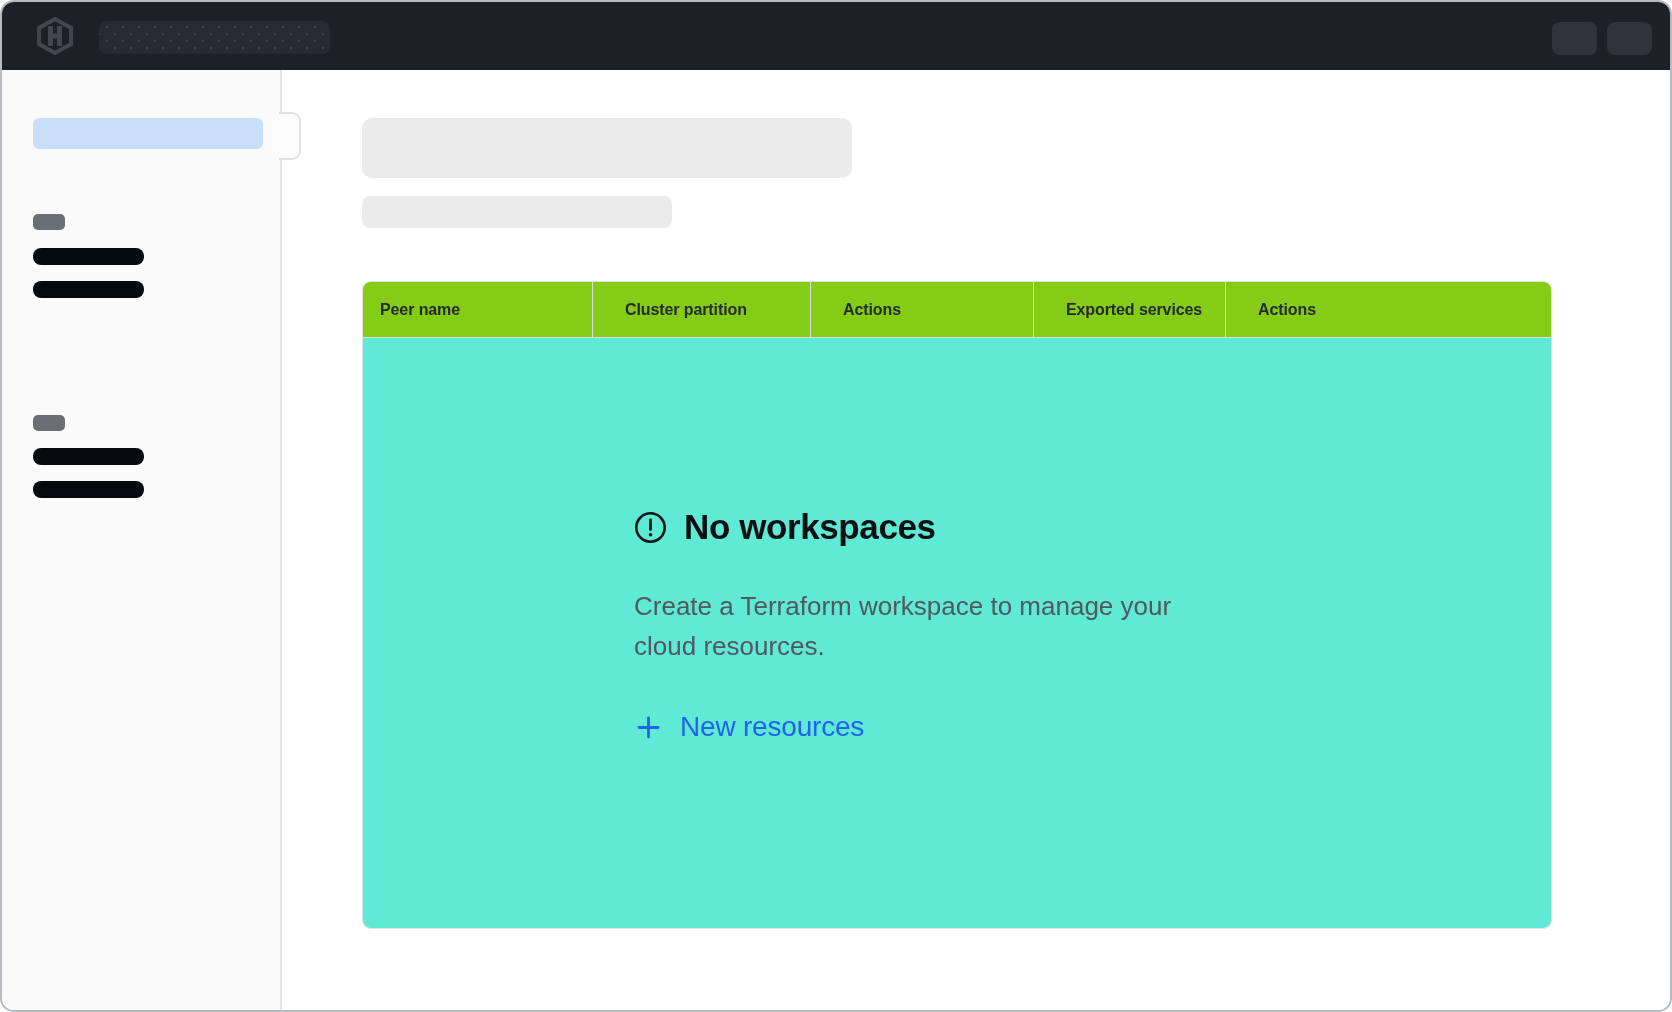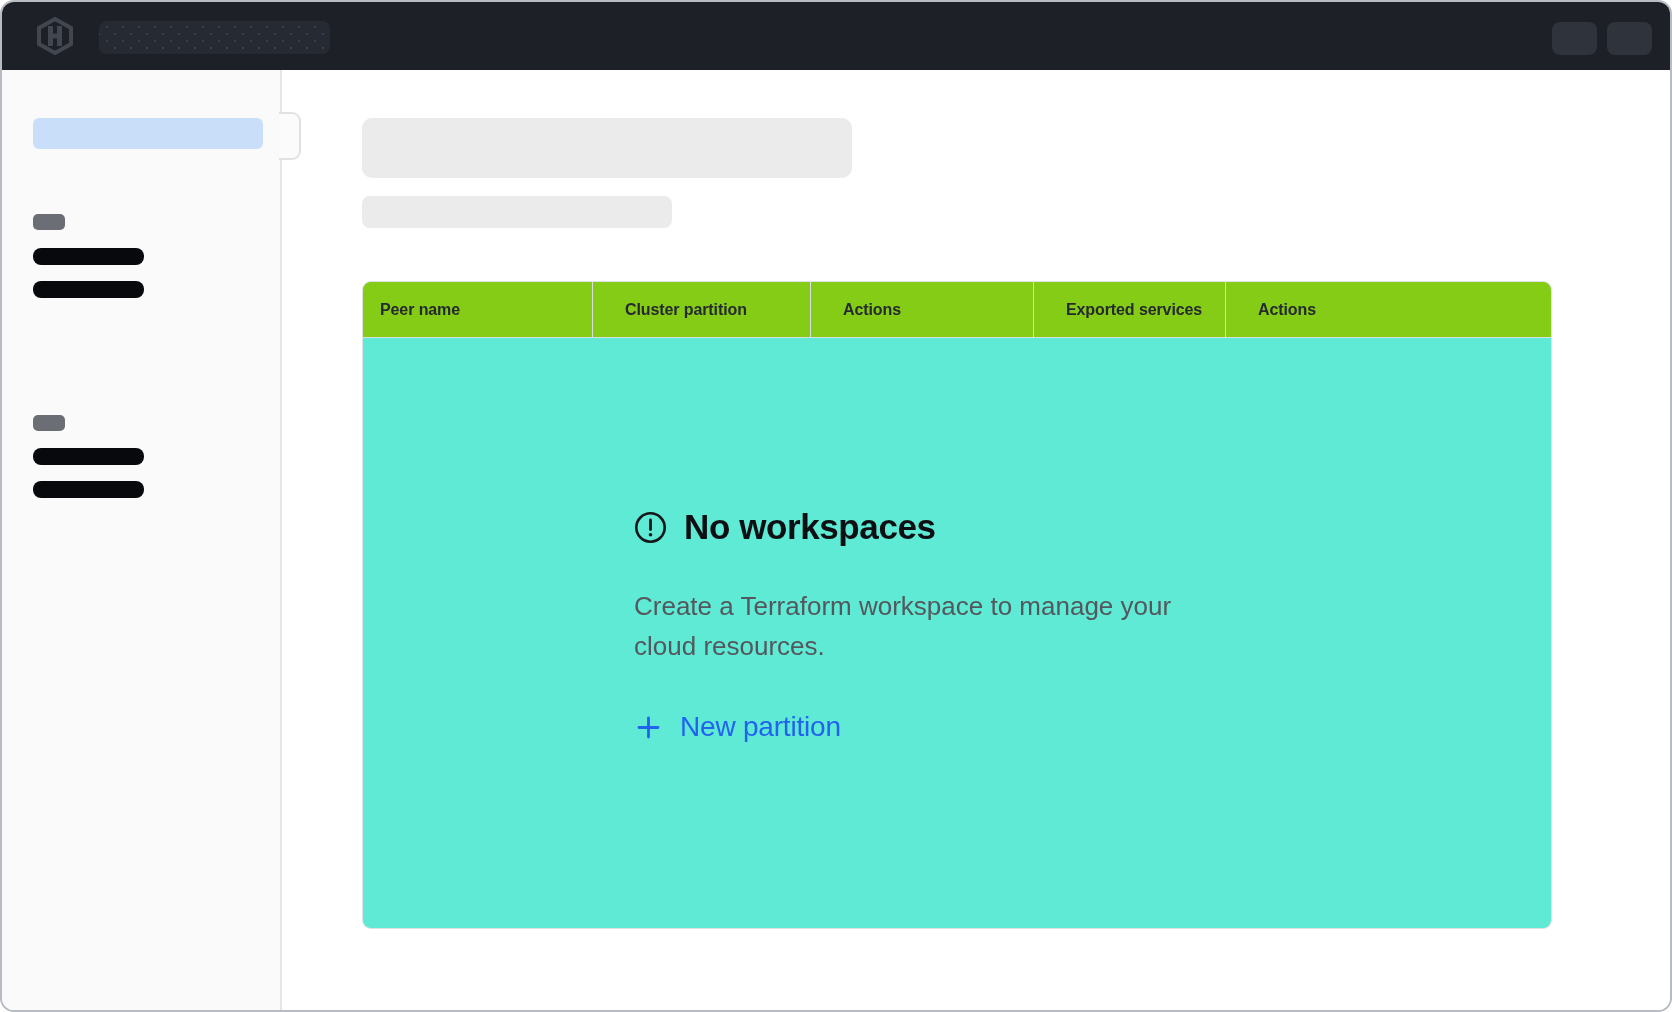--- a/index.html
+++ b/index.html
@@ -115,21 +115,21 @@
               <h1 class="empty-title">No workspaces</h1>
             </div>
             <p class="empty-desc">Create a Terraform workspace to manage your cloud resources.</p>
             <button class="empty-cta">
               <span class="plus-wrap">
                 <svg width="25" height="25" viewBox="0 0 25 25">
                   <line x1="12.5" y1="3" x2="12.5" y2="22" stroke="#2262ef" stroke-width="2.8" stroke-linecap="round"></line>
                   <line x1="3" y1="12.5" x2="22" y2="12.5" stroke="#2262ef" stroke-width="2.8" stroke-linecap="round"></line>
                 </svg>
               </span>
-              <span>New partition</span>
+              <span>New resources</span>
             </button>
           </div>
         </div>
       </section>
     </main>
 
   </div>
 </div>
 
 </body></html>

